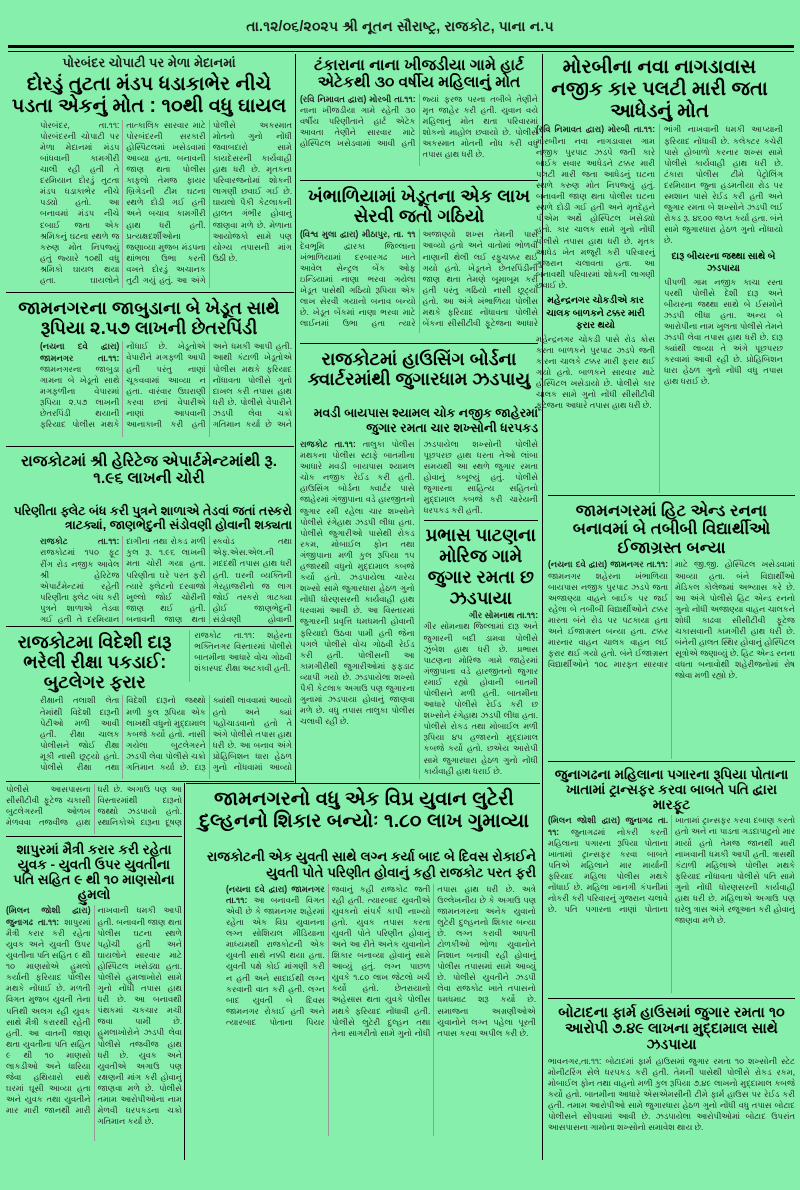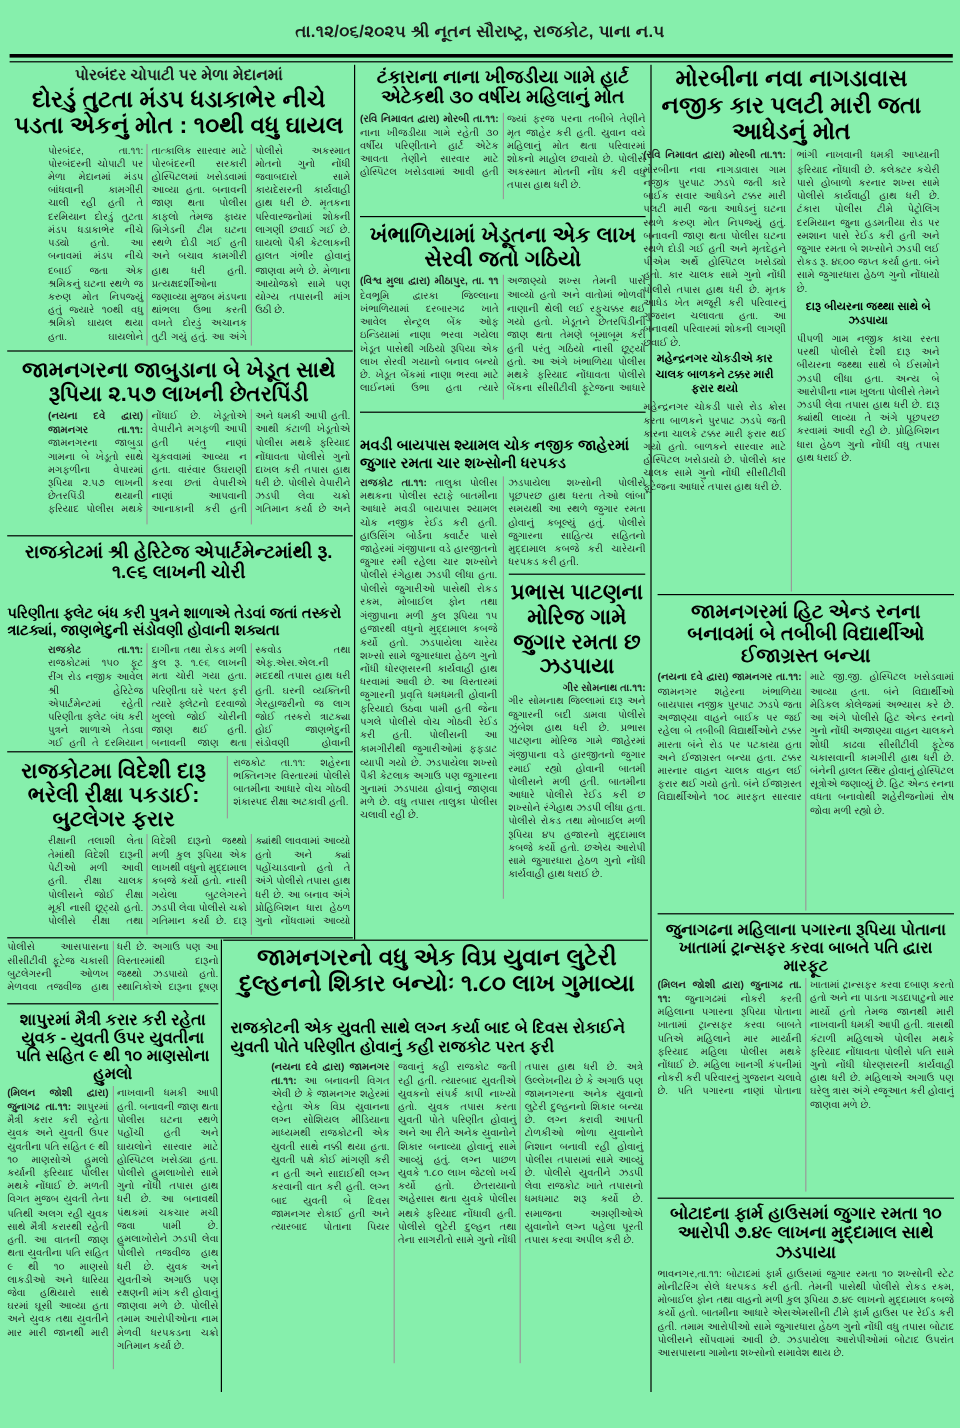--- a/index.html
+++ b/index.html
@@ -14,21 +14,21 @@
   .toprule{top:45px;left:8px;width:786px;height:3px;border-top:3px solid #000;border-bottom:1px solid #000;}
   .hrule{background:#000;height:1px;}
   .vrule{background:#000;width:1px;}
 
   .kicker{font-size:13px;font-weight:bold;text-align:center;margin:1px 0 0;}
   .headline{font-weight:bold;text-align:center;line-height:1.12;margin:2px 0 3px;color:#000;}
   .h-xl{font-size:19.5px;}
   .h-lg{font-size:18px;}
   .h-md{font-size:15.5px;}
   .h-sm{font-size:13.5px;}
-  .subhead{font-weight:bold;text-align:left;line-height:1.18;margin:17px 0 3px;font-size:12.5px;color:#000;}
+  .subhead{font-weight:bold;text-align:right;line-height:1.18;margin:17px 0 3px;font-size:12.5px;color:#000;}
   .byline{font-size:8.5px;font-weight:bold;}
   .byline-right{text-align:right;}
 
   .body-txt{font-size:8.4px;line-height:1.32;text-align:justify;color:#222;}
   .cols-3{column-count:3;column-gap:7px;column-rule:1px solid #999;margin-left:34px;}
   .cols-2{column-count:2;column-gap:7px;column-rule:1px solid #999;}
   .subcols{display:flex;gap:0;}
   .subcol{flex:1;padding:0 4px 0 0;overflow:hidden;}
   .subcol + .subcol{border-left:1px solid #999;padding:0 0 12px 4px;}
   .mini-head{font-size:9.5px;font-weight:bold;text-align:center;margin:3px 0 2px;color:#000;}
@@ -108,20 +108,21 @@
   <div class="abs box" style="left:300px;top:184px;width:238px;height:157px;">
     <div class="headline h-lg">ખંભાળિયામાં ખેડૂતના એક લાખ સેરવી જતો ગઠિયો</div>
     <div class="body-txt cols-2" style="height:104px;">
       <span class="byline">(વિશ્વ મુલા દ્વારા) મીઠાપુર, તા. ૧૧</span>
       <span>દેવભૂમિ દ્વારકા જિલ્લાના ખંભાળિયામાં દરબારગઢ ખાતે આવેલ સેન્ટ્રલ બેંક ઓફ ઇન્ડિયામાં નાણા ભરવા ગયેલા ખેડૂત પાસેથી ગઠિયો રૂપિયા એક લાખ સેરવી ગયાનો બનાવ બન્યો છે. ખેડૂત બેંકમાં નાણા ભરવા માટે લાઈનમાં ઉભા હતા ત્યારે અજાણ્યો શખ્સ તેમની પાસે આવ્યો હતો અને વાતોમાં ભોળવી નાણાની થેલી લઈ રફુચક્કર થઈ ગયો હતો. ખેડૂતને છેતરપિંડીની જાણ થતા તેમણે બૂમાબૂમ કરી હતી પરંતુ ગઠિયો નાસી છૂટ્યો હતો. આ અંગે ખંભાળિયા પોલીસ મથકે ફરિયાદ નોંધાવતા પોલીસે બેંકના સીસીટીવી ફૂટેજના આધારે ગઠિયાને ઝડપી લેવા તપાસ હાથ ધરી છે.</span>
     </div>
   </div>
   <div class="abs hrule" style="left:300px;top:343px;width:238px;"></div>
 
   <div class="abs box" style="left:300px;top:347px;width:238px;height:432px;">
+    <div class="headline h-lg">રાજકોટમાં હાઉસિંગ બોર્ડના ક્વાર્ટરમાંથી જુગારધામ ઝડપાયુ</div>
     <div class="subhead">મવડી બાયપાસ શ્યામલ ચોક નજીક જાહેરમાં જુગાર રમતા ચાર શખ્સોની ધરપકડ</div>
     <div class="subcols" style="height:352px;">
       <div class="subcol body-txt">
         <span class="byline">રાજકોટ તા.૧૧:</span>
         <span>તાલુકા પોલીસ મથકના પોલીસ સ્ટાફે બાતમીના આધારે મવડી બાયપાસ શ્યામલ ચોક નજીક રેઈડ કરી હતી. હાઉસિંગ બોર્ડના ક્વાર્ટર પાસે જાહેરમાં ગંજીપાના વડે હારજીતનો જુગાર રમી રહેલા ચાર શખ્સોને પોલીસે રંગેહાથ ઝડપી લીધા હતા. પોલીસે જુગારીઓ પાસેથી રોકડ રકમ, મોબાઈલ ફોન તથા ગંજીપાના મળી કુલ રૂપિયા ૧૫ હજારથી વધુનો મુદ્દામાલ કબજે કર્યો હતો. ઝડપાયેલા ચારેય શખ્સો સામે જુગારધારા હેઠળ ગુનો નોંધી ધોરણસરની કાર્યવાહી હાથ ધરવામાં આવી છે. આ વિસ્તારમાં જુગારની પ્રવૃત્તિ ધમધમતી હોવાની ફરિયાદો ઉઠવા પામી હતી જેના પગલે પોલીસે વોચ ગોઠવી રેઈડ કરી હતી. પોલીસની આ કામગીરીથી જુગારીઓમાં ફફડાટ વ્યાપી ગયો છે. ઝડપાયેલા શખ્સો પૈકી કેટલાક અગાઉ પણ જુગારના ગુનામાં ઝડપાયા હોવાનું જાણવા મળે છે. વધુ તપાસ તાલુકા પોલીસ ચલાવી રહી છે.</span>
       </div>
       <div class="subcol body-txt">
         <span>ઝડપાયેલા શખ્સોની પોલીસે પૂછપરછ હાથ ધરતા તેઓ લાંબા સમયથી આ સ્થળે જુગાર રમતા હોવાનું કબૂલ્યું હતું. પોલીસે જુગારના સાહિત્ય સહિતનો મુદ્દામાલ કબજે કરી ચારેયની ધરપકડ કરી હતી.</span>
         <div class="nested-head">પ્રભાસ પાટણના મોરિજ ગામે જુગાર રમતા છ ઝડપાયા</div>
         <div class="byline byline-right">ગીર સોમનાથ તા.૧૧:</div>

